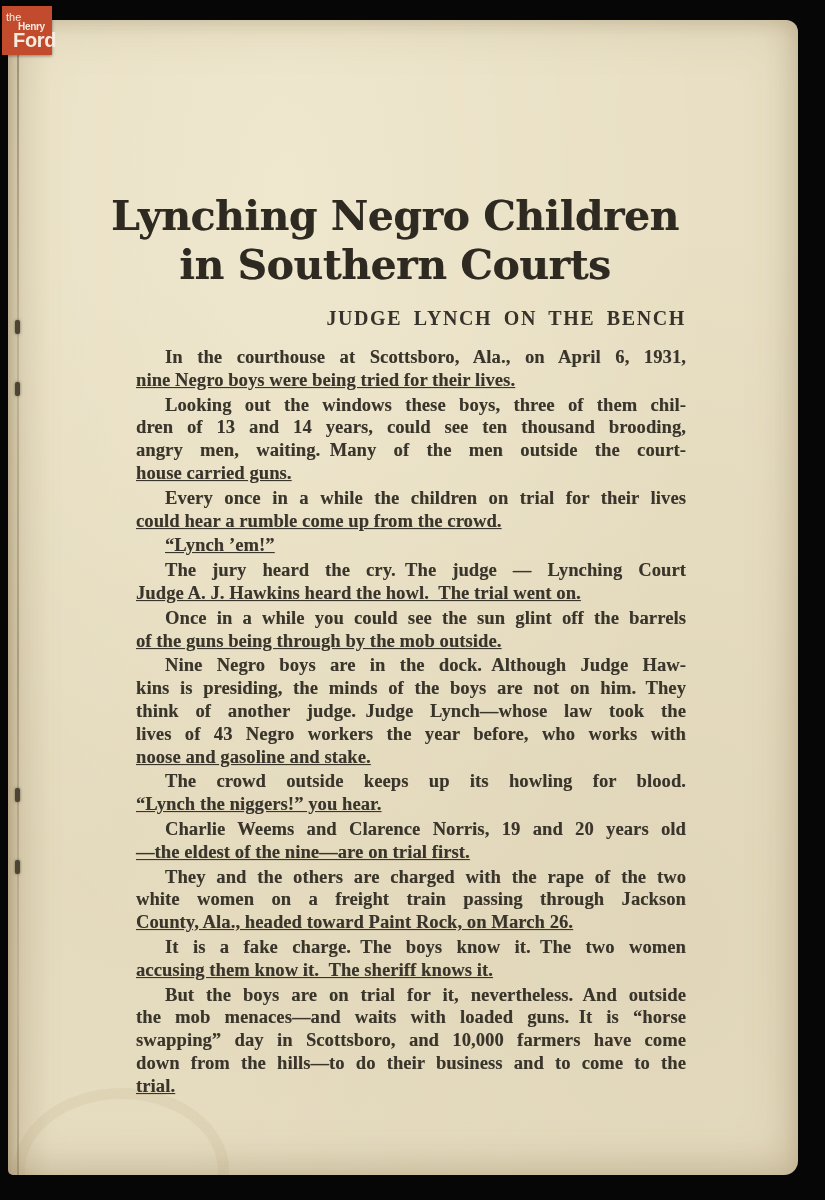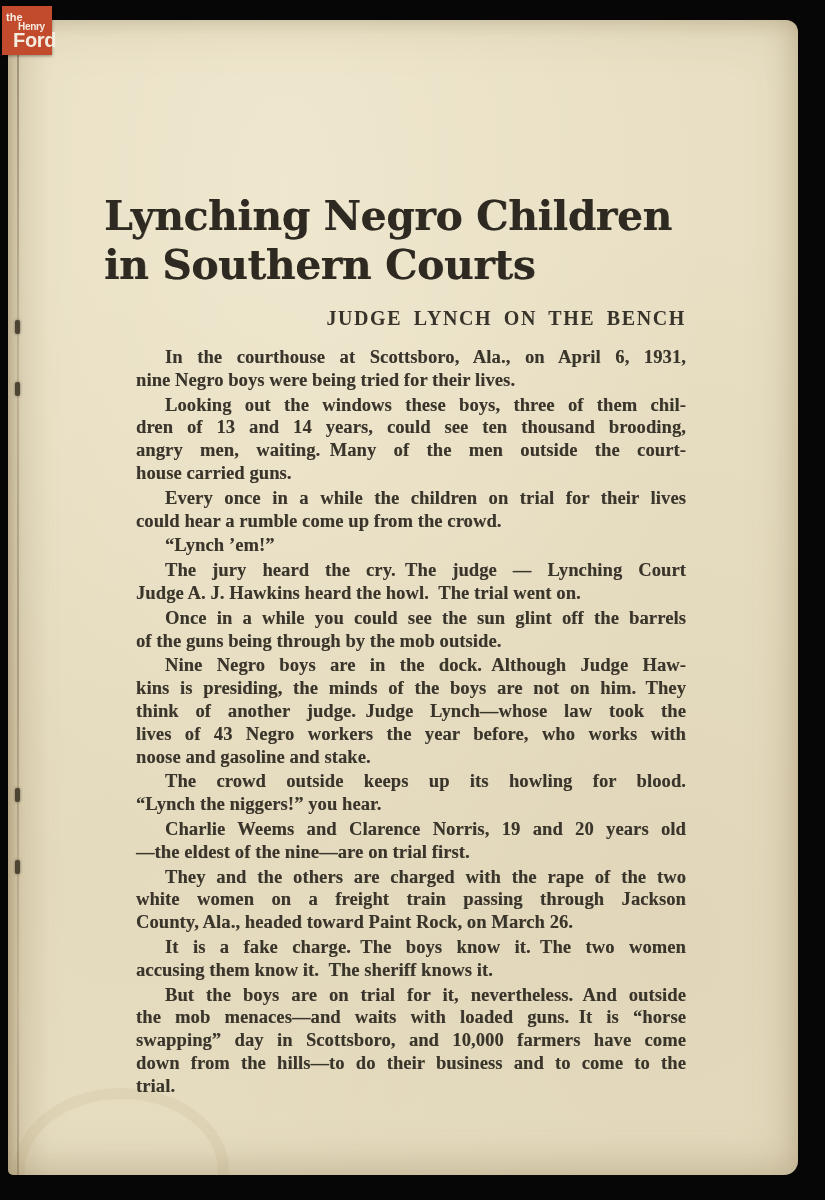--- a/index.html
+++ b/index.html
@@ -57,21 +57,21 @@
     width: 582px;
     color: #38332a;
   }
   .title {
     margin-top: 172px;
     font-family: "DejaVu Serif", serif;
     font-weight: bold;
     font-size: 41px;
     line-height: 49px;
     letter-spacing: -0.5px;
-    text-align: left;
+    text-align: center;
     color: #2e2a22;
     text-shadow: 0.4px 0.4px 0 rgba(46,42,34,0.55);
   }
   .section-heading {
     margin-top: 17px;
     font-family: "Liberation Serif", serif;
     font-weight: bold;
     font-size: 20px;
     letter-spacing: 1.6px;
     word-spacing: 5px;
@@ -85,33 +85,33 @@
     font-size: 18.5px;
     line-height: 22.8px;
     letter-spacing: 0.1px;
     color: #3a352b;
     text-shadow: 0.3px 0.3px 0 rgba(58,53,43,0.4);
     margin-left: 32px;
   }
   .para { margin-top: 2px; }
   .para .line { text-align: justify; text-align-last: justify; }
   .para .line.first { text-indent: 29px; }
-  .para .line.last { text-align-last: left; }
+  .para .line.last { text-align-last: left; text-decoration: underline; }
   .archive-logo {
     position: absolute;
     left: 2px; top: 6px;
     width: 50px; height: 49px;
     background: #c24b2e;
     box-shadow: 0 1px 3px rgba(0,0,0,0.4);
     z-index: 10;
     font-family: "Liberation Sans", sans-serif;
     color: #f5ece0;
     line-height: 1;
   }
-  .archive-logo .the   { position: absolute; left: 4px;  top: 6px;  font-size: 11px; font-weight: bold; }
+  .archive-logo .the   { position: absolute; left: 4px;  top: 6px;  font-size: 11px; font-weight: normal; }
   .archive-logo .henry { position: absolute; left: 16px; top: 16px; font-size: 10px; font-weight: bold; letter-spacing: -0.3px; }
   .archive-logo .ford  { position: absolute; left: 11px; top: 24px; font-size: 20px; font-weight: bold; letter-spacing: -0.3px; }
 </style>
 </head>
 <body>
 
 <div class="paper">
   <div class="fold-crease"></div>
   <div class="staple s1"></div>
   <div class="staple s2"></div>

